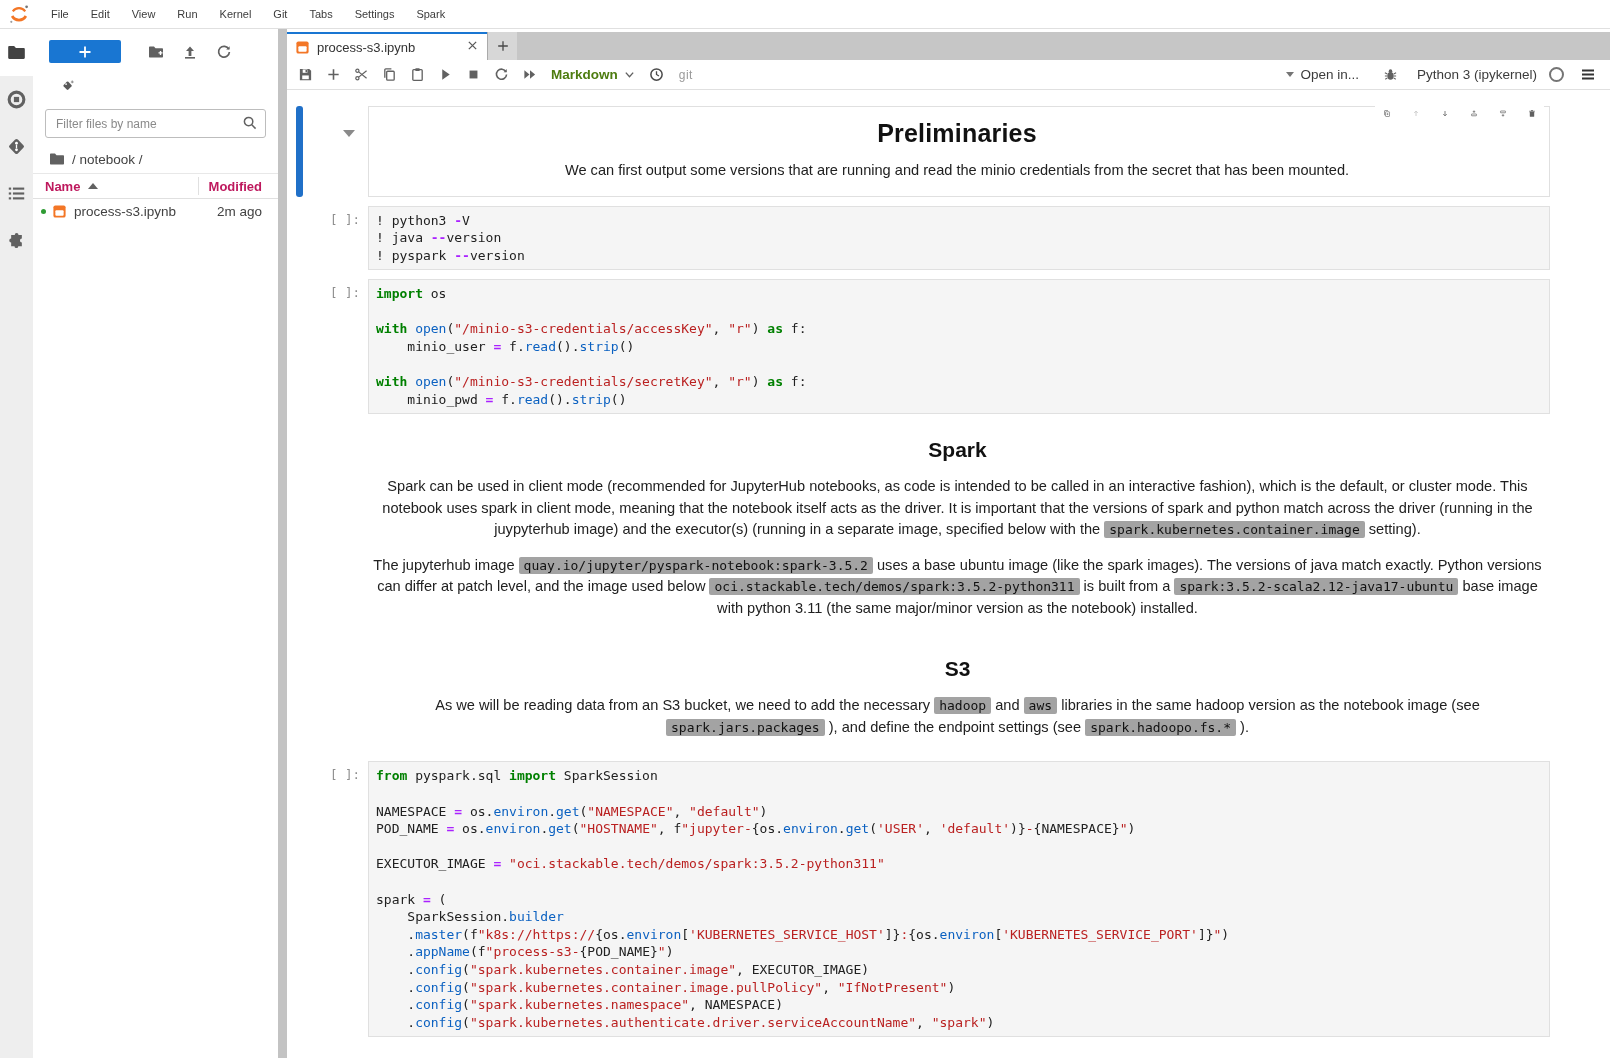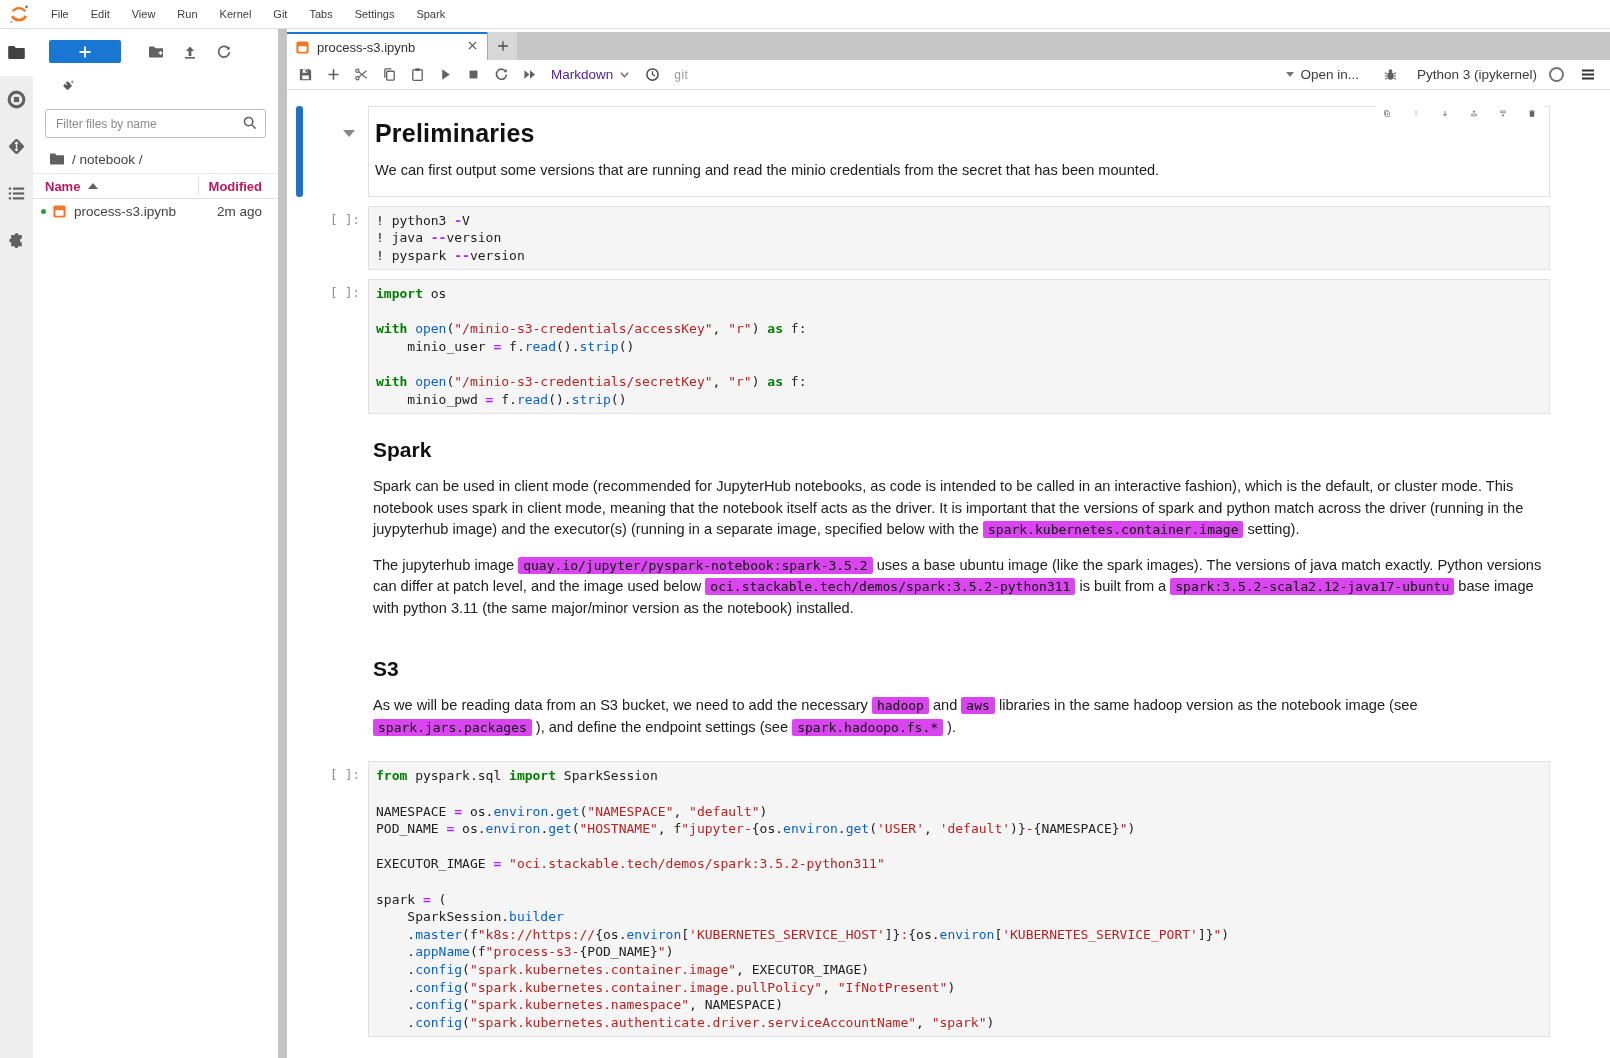--- a/index.html
+++ b/index.html
@@ -61,21 +61,21 @@
   .tab .nb-file-icon { margin:0; }
   .tab-title { flex:1; }
   .tab-close svg { width:13px; height:13px; }
   .newtab-btn { width:30px; background:#d7d7d7; border-left:1px solid #aaa; display:flex; align-items:center; justify-content:center; }
   .newtab-btn svg { width:14px; height:14px; }
 
   .nb-toolbar { height:30px; background:#fff; border-bottom:1px solid #e0e0e0; display:flex;
       align-items:center; padding:0 8px 0 4px; flex:none; }
   .tb-btn { width:28px; height:26px; border:none; background:none; display:flex; align-items:center; justify-content:center; }
   .tb-btn svg { width:15px; height:15px; }
-  .celltype-select { display:flex; align-items:center; gap:6px; padding:0 8px; color:#4c1d95; font-size:13.5px; }
+  .celltype-select { display:flex; align-items:center; gap:6px; padding:0 8px; color:#4d7c0f; font-size:13.5px;font-weight:bold; }
   .celltype-select svg { width:11px; height:11px; }
   .git-label { color:#9a9a9a; font-size:12px; margin-left:8px; letter-spacing:0.5px; }
   .tb-spacer { flex:1; }
   .open-in { display:flex; align-items:center; gap:6px; color:#3c3c3c; font-size:13.5px; margin-right:18px; }
   .caret-down { width:0; height:0; border-left:4px solid transparent; border-right:4px solid transparent;
       border-top:5px solid #757575; display:inline-block; }
   .kernel-name { color:#3c3c3c; font-size:13.5px; margin:0 12px 0 12px; }
   .kernel-status { width:15px; height:15px; border:2px solid #757575; border-radius:50%; margin-right:10px; }
   .tb-menu svg { width:17px; height:17px; }
 
@@ -87,27 +87,27 @@
   .prompt { width:65px; flex:none; text-align:right; padding:6px 8px 0 0;
       font-family:"DejaVu Sans Mono", monospace; font-size:12.5px; color:#8e8e8e; }
   .cell-body { flex:1; margin-right:60px; min-width:0; }
   .code-editor { background:#f5f5f5; border:1px solid #e0e0e0; padding:5px 7px; }
   .code-line { font-family:"DejaVu Sans Mono", monospace; font-size:13px; line-height:17.6px; white-space:pre; color:#212121; }
   .tok-kw { color:#008000; font-weight:bold; }
   .tok-str { color:#ba2121; }
   .tok-com { color:#408080; font-style:italic; }
   .tok-fn { color:#0b61c1; }
   .tok-op { color:#aa22ff; font-weight:bold; }
-  .md-body { padding:0 8px 0 5px; }
+  .md-body { padding:0 8px 0 5px;text-align:center; }
   .md-body.boxed { border:1px solid #e0e0e0; background:#fff; padding:4px 10px 8px 6px; }
   .md-body h1 { font-size:25px; font-weight:600; margin:8px 0 12px; color:#111; letter-spacing:0.2px; }
   .md-body h2 { font-size:21px; font-weight:600; margin:15px 0 14px; color:#111; }
   .md-body p { font-size:14.6px; line-height:21.5px; margin:0 0 14px; color:#212121; }
   .md-body.boxed p { margin-bottom:6px; }
-  .md-code { font-family:"DejaVu Sans Mono", monospace; font-size:13px; background:#d946ef;
+  .md-code { font-family:"DejaVu Sans Mono", monospace; font-size:13px; background:#a3a3a3;
       padding:1px 5px; border-radius:2px; color:#111; white-space:nowrap; }
   .md-caret { position:absolute; left:56px; top:24px; width:0; height:0;
       border-left:6px solid transparent; border-right:6px solid transparent; border-top:7px solid #8a8a8a; }
 
   .cell-toolbar { position:absolute; top:12px; right:66px; display:flex; gap:9px; background:#fff; padding:2px; }
   .ct-btn { width:20px; height:18px; border:none; background:none; display:flex; align-items:center; justify-content:center; }
   .ct-btn svg { width:15px; height:15px; }
 </style>
 </head>
 <body>

